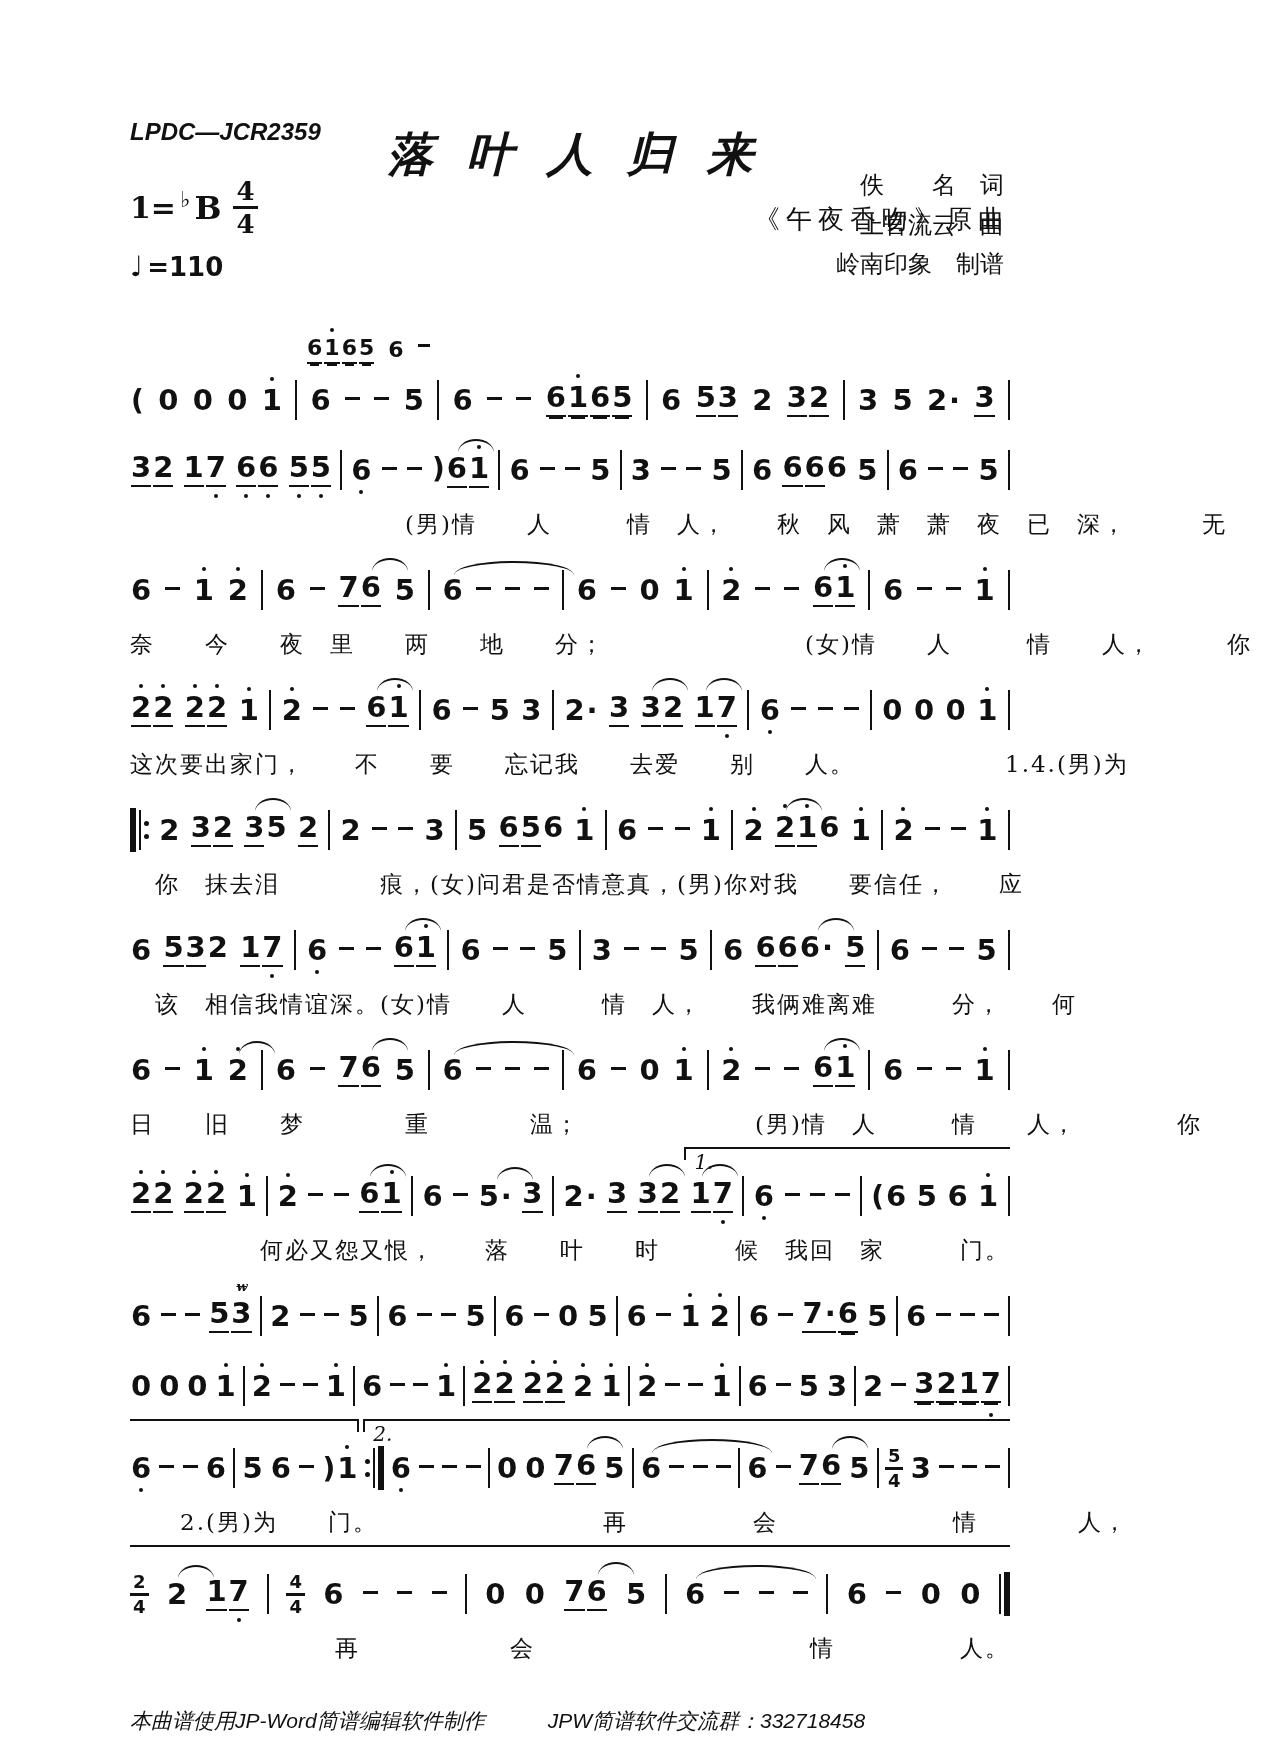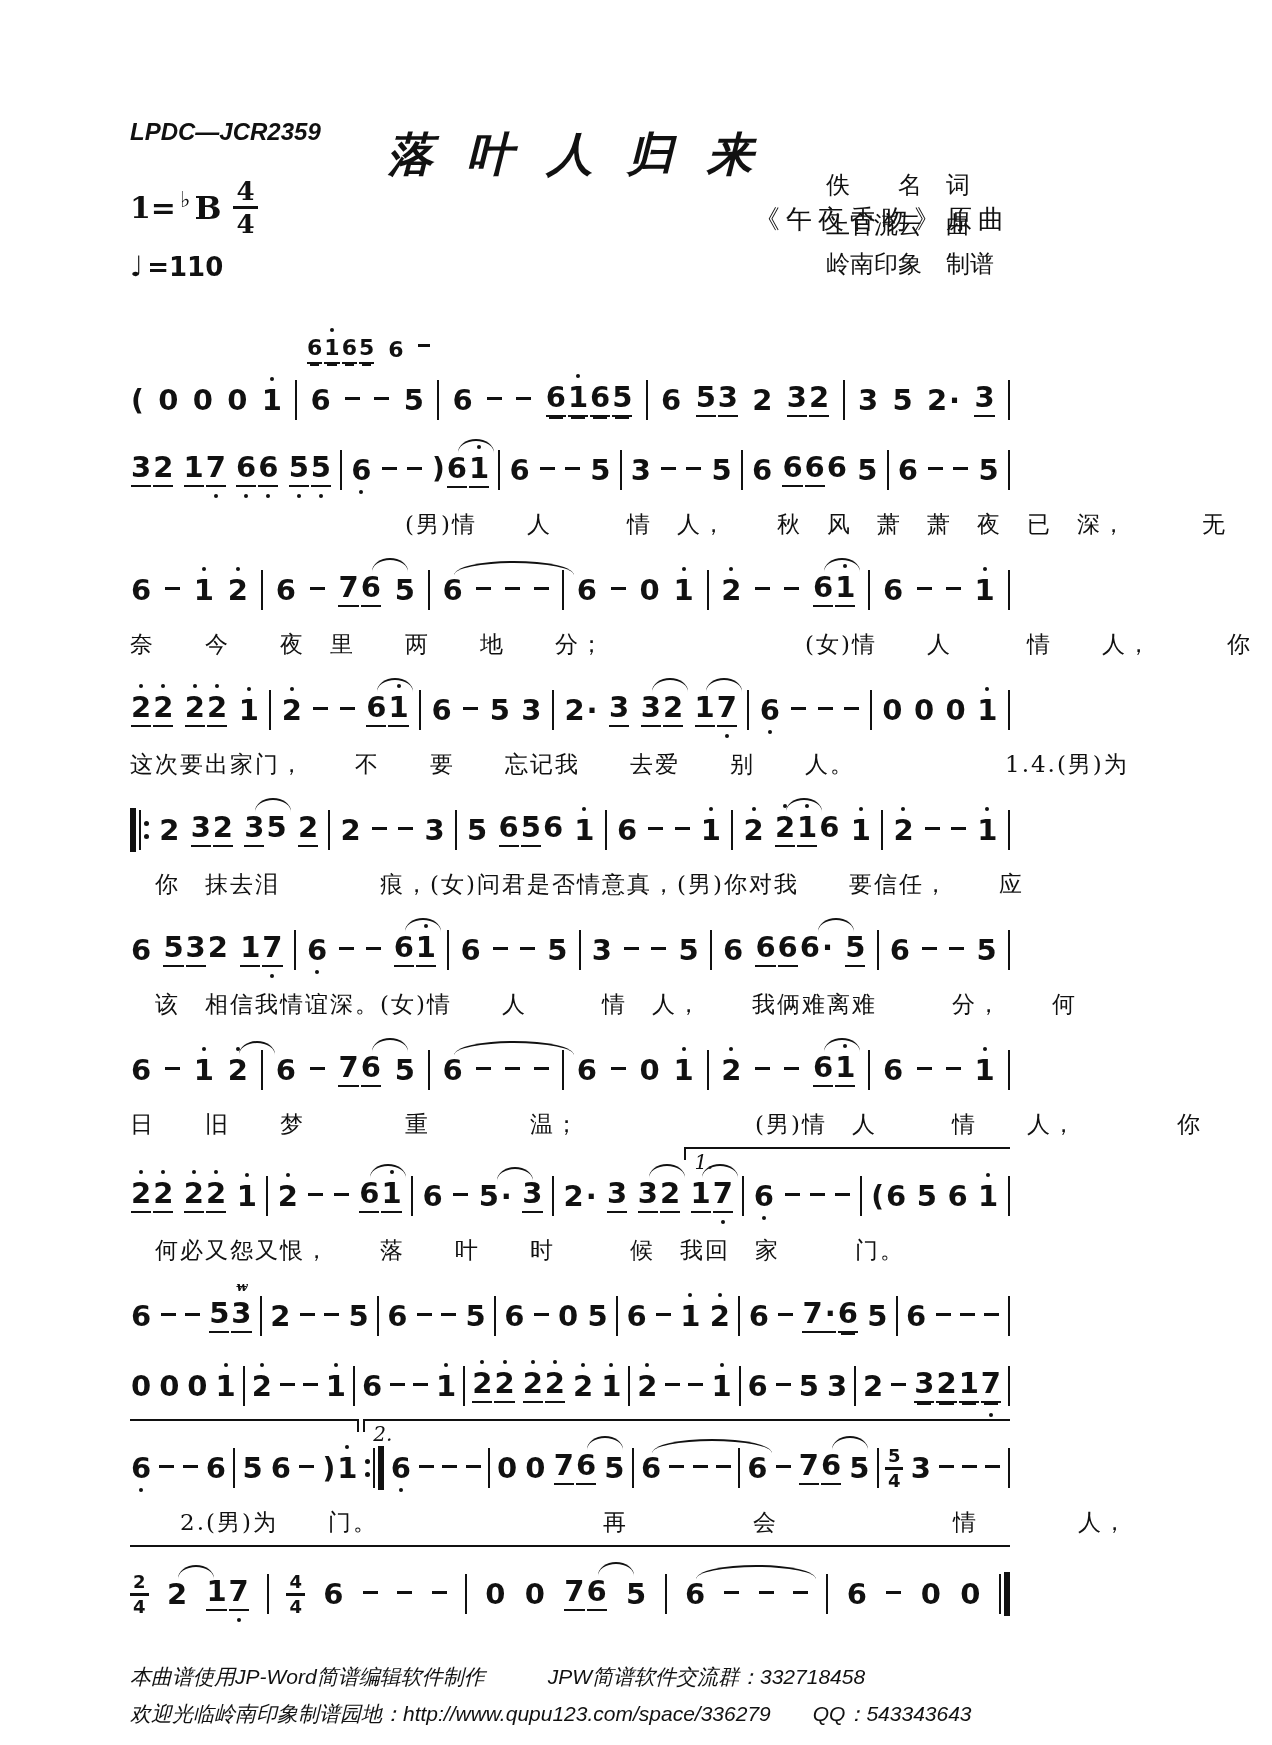--- a/index.html
+++ b/index.html
@@ -19,21 +19,21 @@
   .catalog{position:absolute;left:0;top:18px;font:italic bold 24px "Liberation Sans",sans-serif;}
   .keysig{position:absolute;left:0;top:78px;font:bold 30px "DejaVu Serif",serif;display:flex;align-items:center;gap:4px;}
   .keysig .flat{font-size:22px;vertical-align:super;position:relative;top:-9px;}
   .keysig .kletter{font-size:32px;}
   .tempo{position:absolute;left:0;top:150px;font:bold 26px "DejaVu Sans",sans-serif;display:flex;align-items:center;gap:4px;}
   .qnote{font-size:28px;}
   .titleblock{text-align:center;padding-top:8px;}
   .title{margin:16px;font:bold 46px "DejaVu Serif",serif;letter-spacing:34px;padding-left:34px;font-style:italic;}
   .subtitle{margin-top:16px;font:26px "DejaVu Serif",serif;letter-spacing:6px;text-align:right;}
   .srcnote{margin-top:18px;font:24px "DejaVu Serif",serif;}
-  .credits{position:absolute;right:16px;top:66px;text-align:left;font:24px "DejaVu Serif",serif;line-height:1.65;}
+  .credits{position:absolute;right:6px;top:66px;text-align:right;font:24px "DejaVu Serif",serif;line-height:1.65;}
   
   .frac{display:inline-flex;flex-direction:column;align-items:center;line-height:1;font-weight:bold;vertical-align:middle;}
   .frac b{border-bottom:3px solid #111;padding:0 3px 2px;}
   .frac i{font-style:normal;padding-top:2px;}
   .keysig .frac{font-size:26px;margin-left:8px;}
   .mrow .frac{font-size:18px;}
   
   .score{margin-top:4px;}
   .line-wrap{position:relative;margin-bottom:8px;}
   .line-wrap.first{margin-top:44px;}
@@ -65,21 +65,21 @@
   .bthin{display:block;width:2px;height:40px;background:#111;}
   .bthick{display:block;width:6px;height:44px;background:#111;}
   .bdots{display:flex;flex-direction:column;gap:8px;}
   .bdots i{display:block;width:5px;height:5px;border-radius:50%;background:#111;}
   
   .volta{position:absolute;top:-18px;height:14px;border-top:2px solid #111;pointer-events:none;}
   .volta.ts::before{content:'';position:absolute;left:0;top:0;width:2px;height:11px;background:#111;}
   .volta.te::after{content:'';position:absolute;right:0;top:0;width:2px;height:11px;background:#111;}
   .vlabel{position:absolute;left:10px;top:1px;font:italic 20px "DejaVu Serif",serif;}
   
-  .lrow{font:23px "DejaVu Serif",serif;height:36px;margin:8px 0 14px;white-space:pre;letter-spacing:2px;}
+  .lrow{font:23px "DejaVu Serif",serif;height:36px;margin:8px 0 14px;white-space:pre;letter-spacing:2px;text-align:right;}
   
   .footer{margin-top:34px;font:italic 21px "Liberation Sans",sans-serif;line-height:1.75;}
 </style>
 </head>
 <body>
 
 <div class="page">
   <div class="header">
     <div class="catalog">LPDC—JCR2359</div>
     <div class="keysig">
@@ -1323,20 +1323,21 @@
             <span class="n"><span class="c">0</span></span>
           </span>
           <span class="grp">
             <span class="n"><span class="c">0</span></span>
           </span>
           <span class="bline">
             <i class="bthin"></i>
             <i class="bthick"></i>
           </span>
         </div>
+        <div class="lrow">　　　　再　　　　　　会　　　　　　　　　　　情　　　　　人。</div>
       </div>
     </div>
 
   <div class="footer">
     <div>本曲谱使用JP-Word简谱编辑软件制作　　　JPW简谱软件交流群：332718458</div>
     <div>欢迎光临岭南印象制谱园地：http://www.qupu123.com/space/336279　　QQ：543343643</div>
   </div>
 </div>
 
 </body></html>

